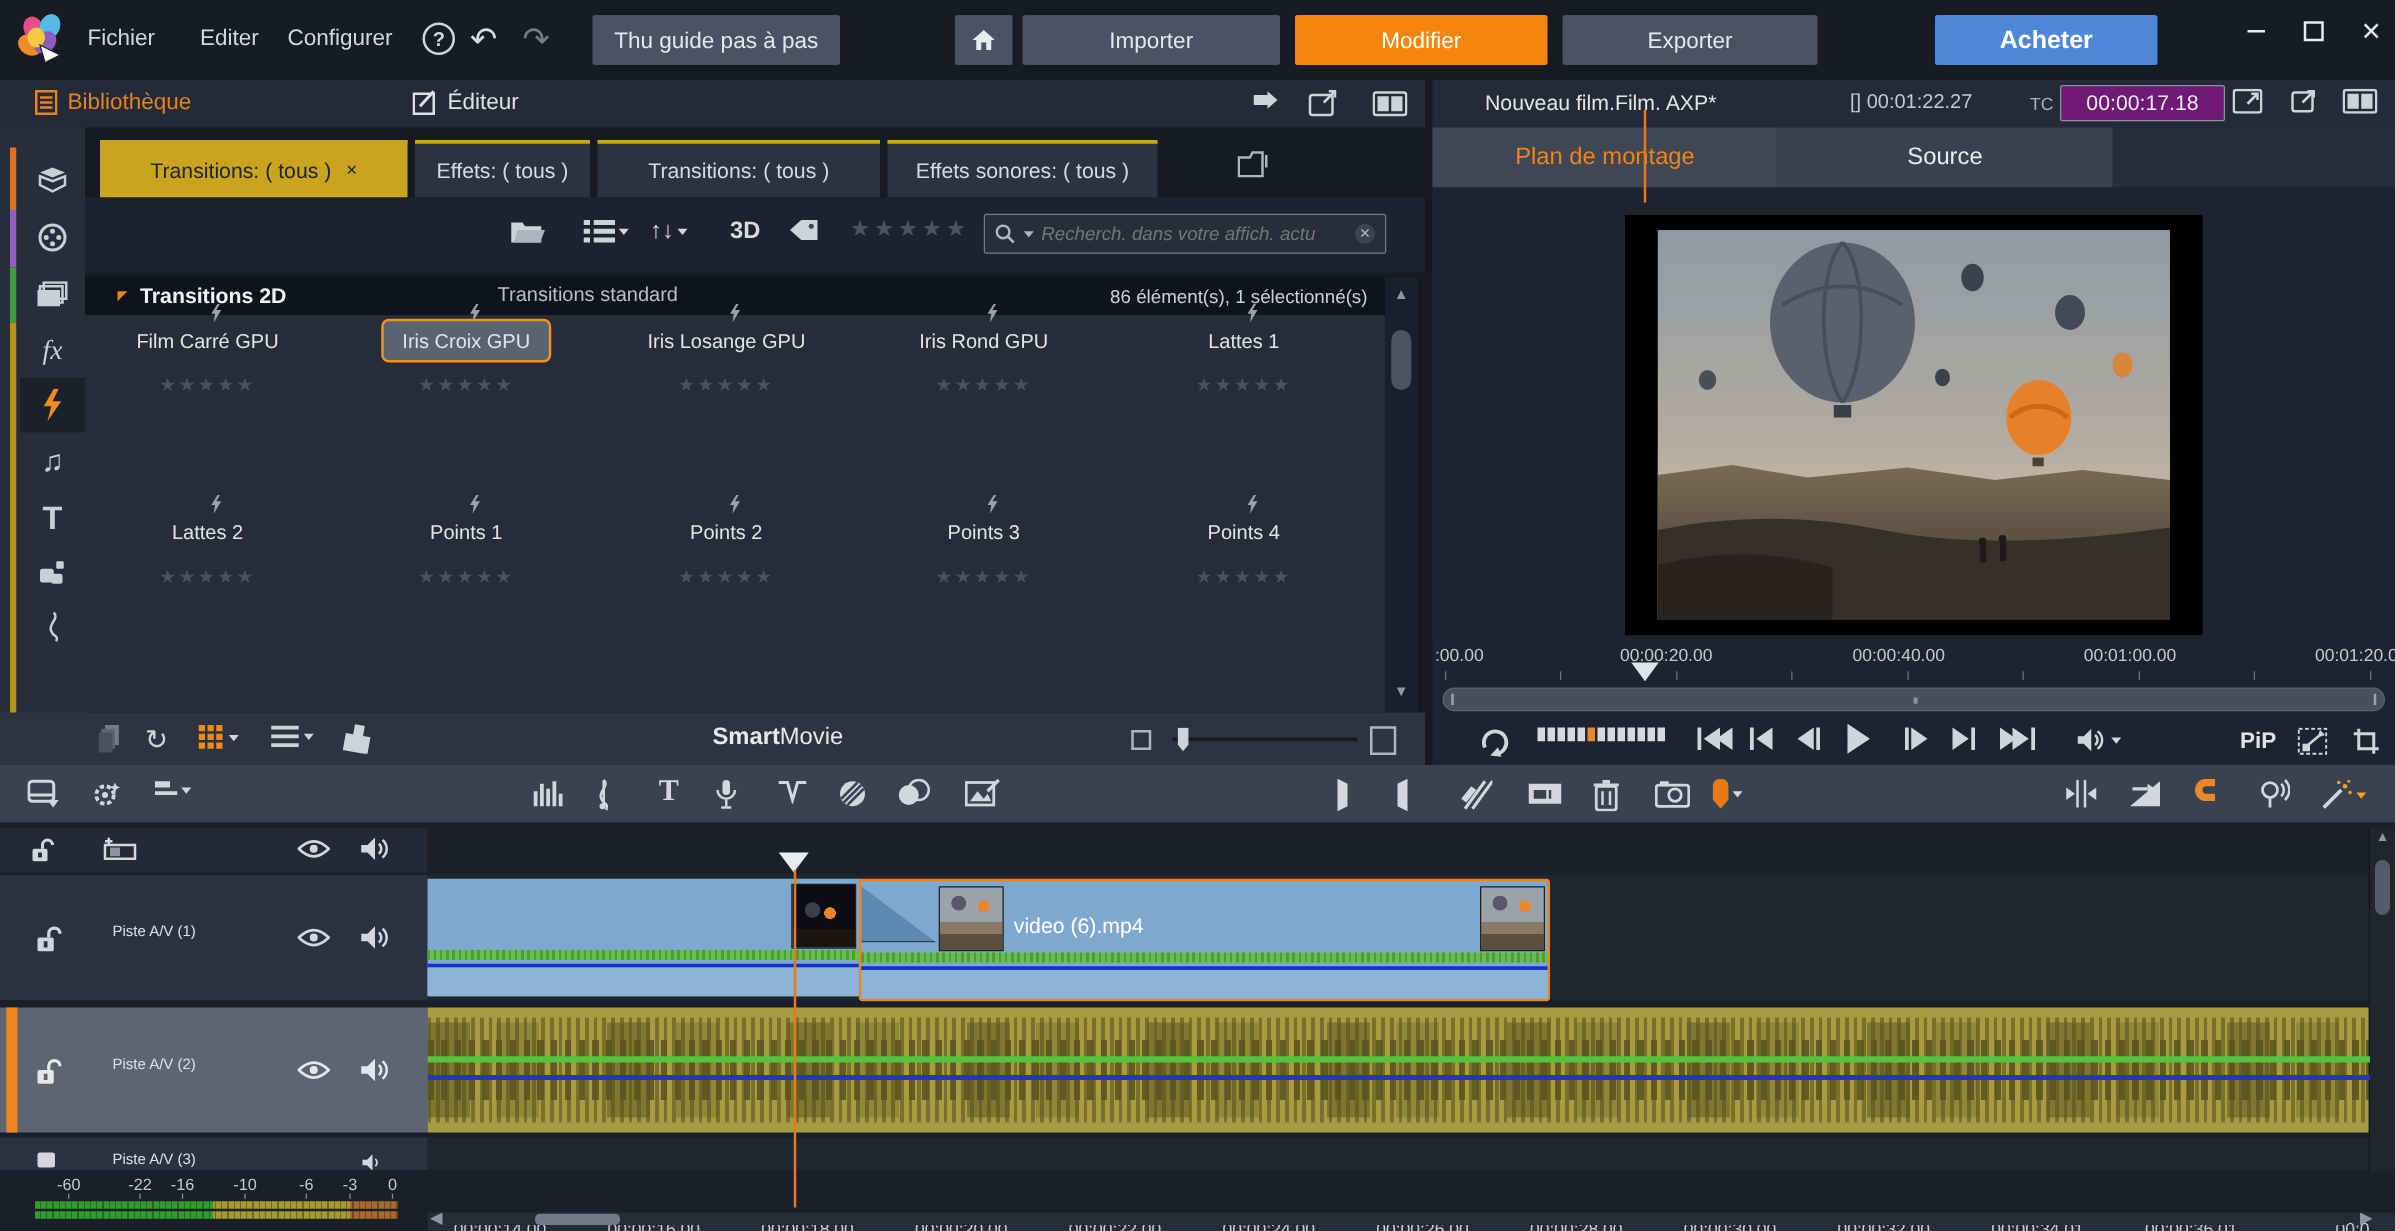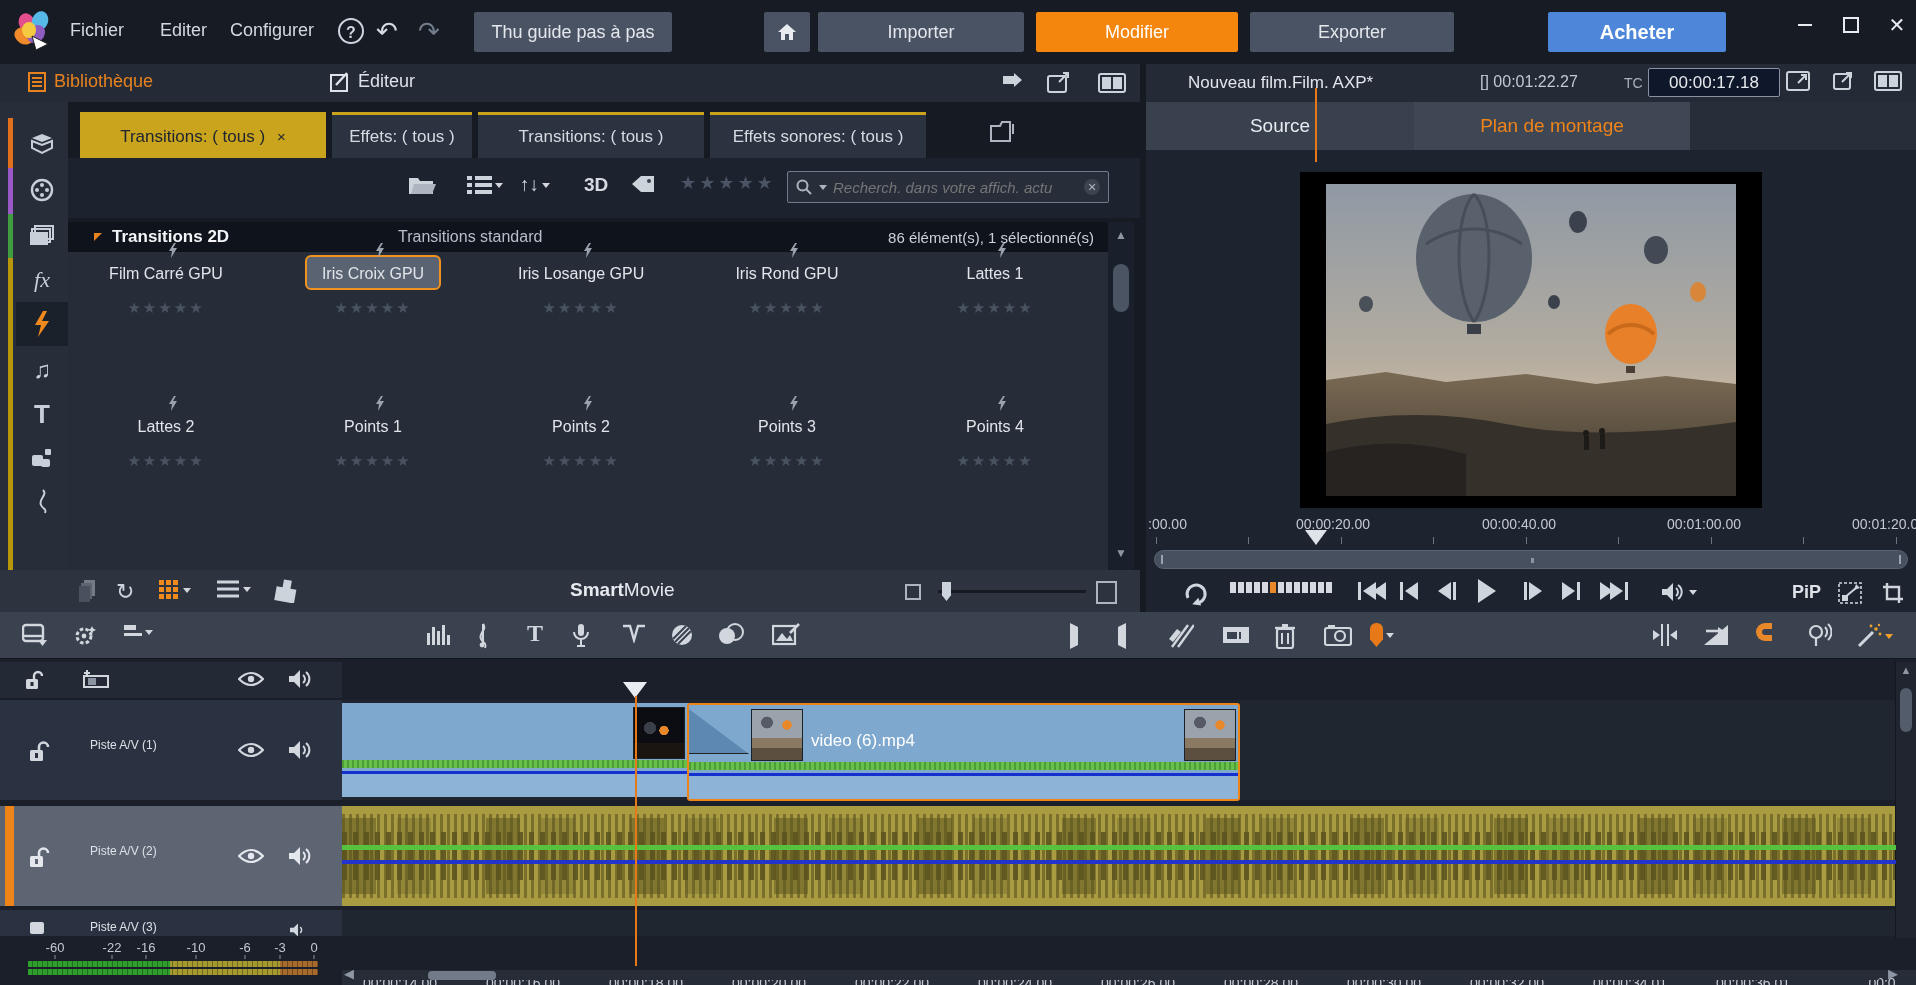--- a/index.html
+++ b/index.html
@@ -107,21 +107,21 @@
   .zoom-track{position:absolute;left:938px;top:20px;width:148px;height:3px;background:#161b23;}
   .zoom-thumb{position:absolute;left:942px;top:12px;width:9px;height:19px;background:#cdd3db;clip-path:polygon(0 0,100% 0,100% 70%,50% 100%,0 70%);}
   .zoom-lg{position:absolute;left:1096px;top:11px;width:17px;height:19px;border:2px solid #aeb5c0;}
 
   
   .player{position:absolute;left:1146px;top:64px;width:770px;height:548px;background:#1e242f;}
   .p-header{position:absolute;left:0;top:0;width:770px;height:38px;background:#242b37;}
   .p-title{position:absolute;left:42px;top:9px;font-size:17px;color:#e2e6ec;}
   .p-range{position:absolute;left:310px;top:9px;font-size:16px;color:#c3c9d2;margin-left:24px;}
   .p-tc-label{position:absolute;left:478px;top:11px;font-size:14px;color:#aab1bb;}
-  .p-tc-box{position:absolute;left:502px;top:4px;width:130px;height:27px;background:#0f172a;border:1px solid #8892a0;border-radius:2px;
+  .p-tc-box{position:absolute;left:502px;top:4px;width:130px;height:27px;background:#701a75;border:1px solid #8892a0;border-radius:2px;
     color:#e6e9ed;font-size:17px;text-align:center;line-height:27px;}
   .ph-ic{position:absolute;top:7px;width:26px;height:22px;}
   .p-tabs{position:absolute;left:0;top:38px;width:770px;height:48px;background:#272e39;display:flex;}
   .p-tab{height:48px;display:flex;align-items:center;justify-content:center;font-size:19px;}
   .p-tab-source{width:268px;background:#39414f;color:#e8ebef;}
   .p-tab-plan{width:276px;background:#3f4654;color:#f08418;}
   .stage{position:absolute;left:0;top:86px;width:770px;height:362px;background:#1e242f;}
   .video-black{position:absolute;left:154px;top:22px;width:462px;height:336px;background:#000;}
   .scene{position:absolute;left:26px;top:12px;width:410px;height:312px;}
   .p-ruler{position:absolute;left:0;top:448px;width:770px;height:34px;overflow:hidden;}
@@ -587,22 +587,22 @@
       </span>
       <span class="ph-ic" style="left:728px">
         <svg width="28" height="20" viewBox="0 0 28 20">
             <rect x="1" y="1" width="26" height="18" rx="2" fill="none" stroke="#cdd3db" stroke-width="2"></rect>
             <rect x="4" y="4" width="9" height="12" fill="#cdd3db"></rect>
             <rect x="15" y="4" width="9" height="12" fill="#cdd3db"></rect>
           </svg>
       </span>
     </div>
     <div class="p-tabs">
+      <div class="p-tab p-tab-plan">Plan de montage</div>
       <div class="p-tab p-tab-source">Source</div>
-      <div class="p-tab p-tab-plan">Plan de montage</div>
     </div>
     <div class="stage">
       <div class="video-black">
         <svg class="scene" viewBox="0 0 410 312">
           <defs>
             <linearGradient id="sky" x1="0" y1="0" x2="0" y2="1">
               <stop offset="0" stop-color="#8f99a4"></stop>
                 <stop offset="0.55" stop-color="#b3aca0"></stop>
                 <stop offset="0.72" stop-color="#cbb9a2"></stop>
             </linearGradient>

